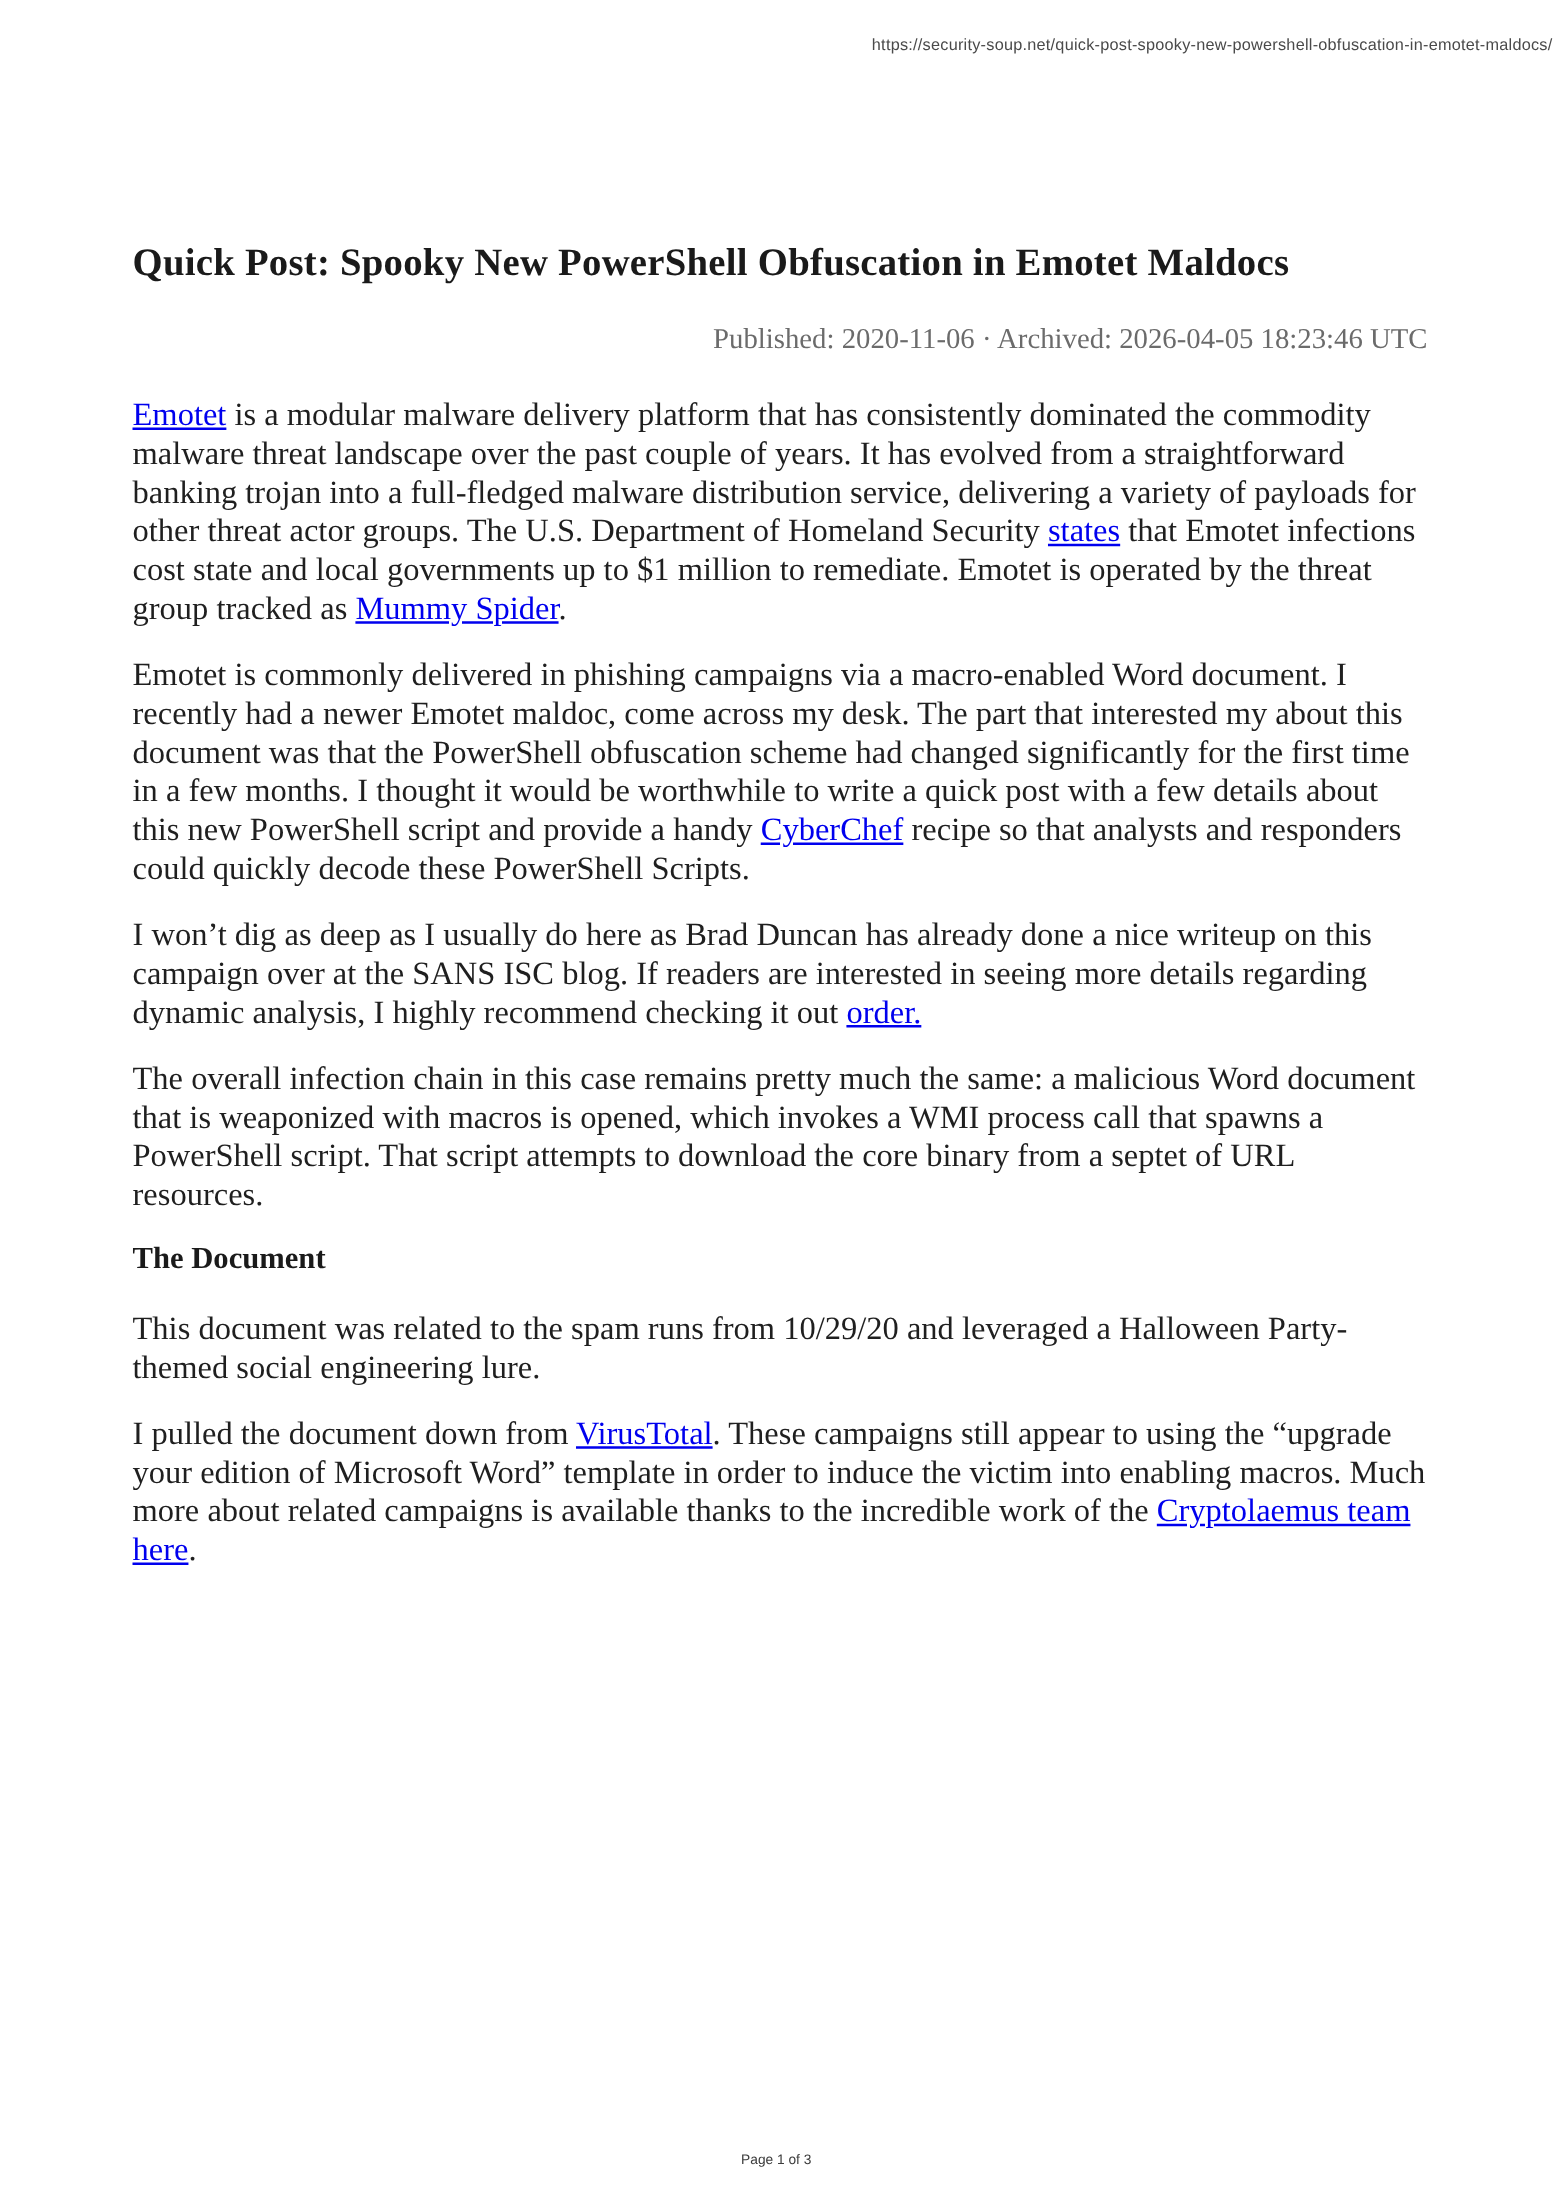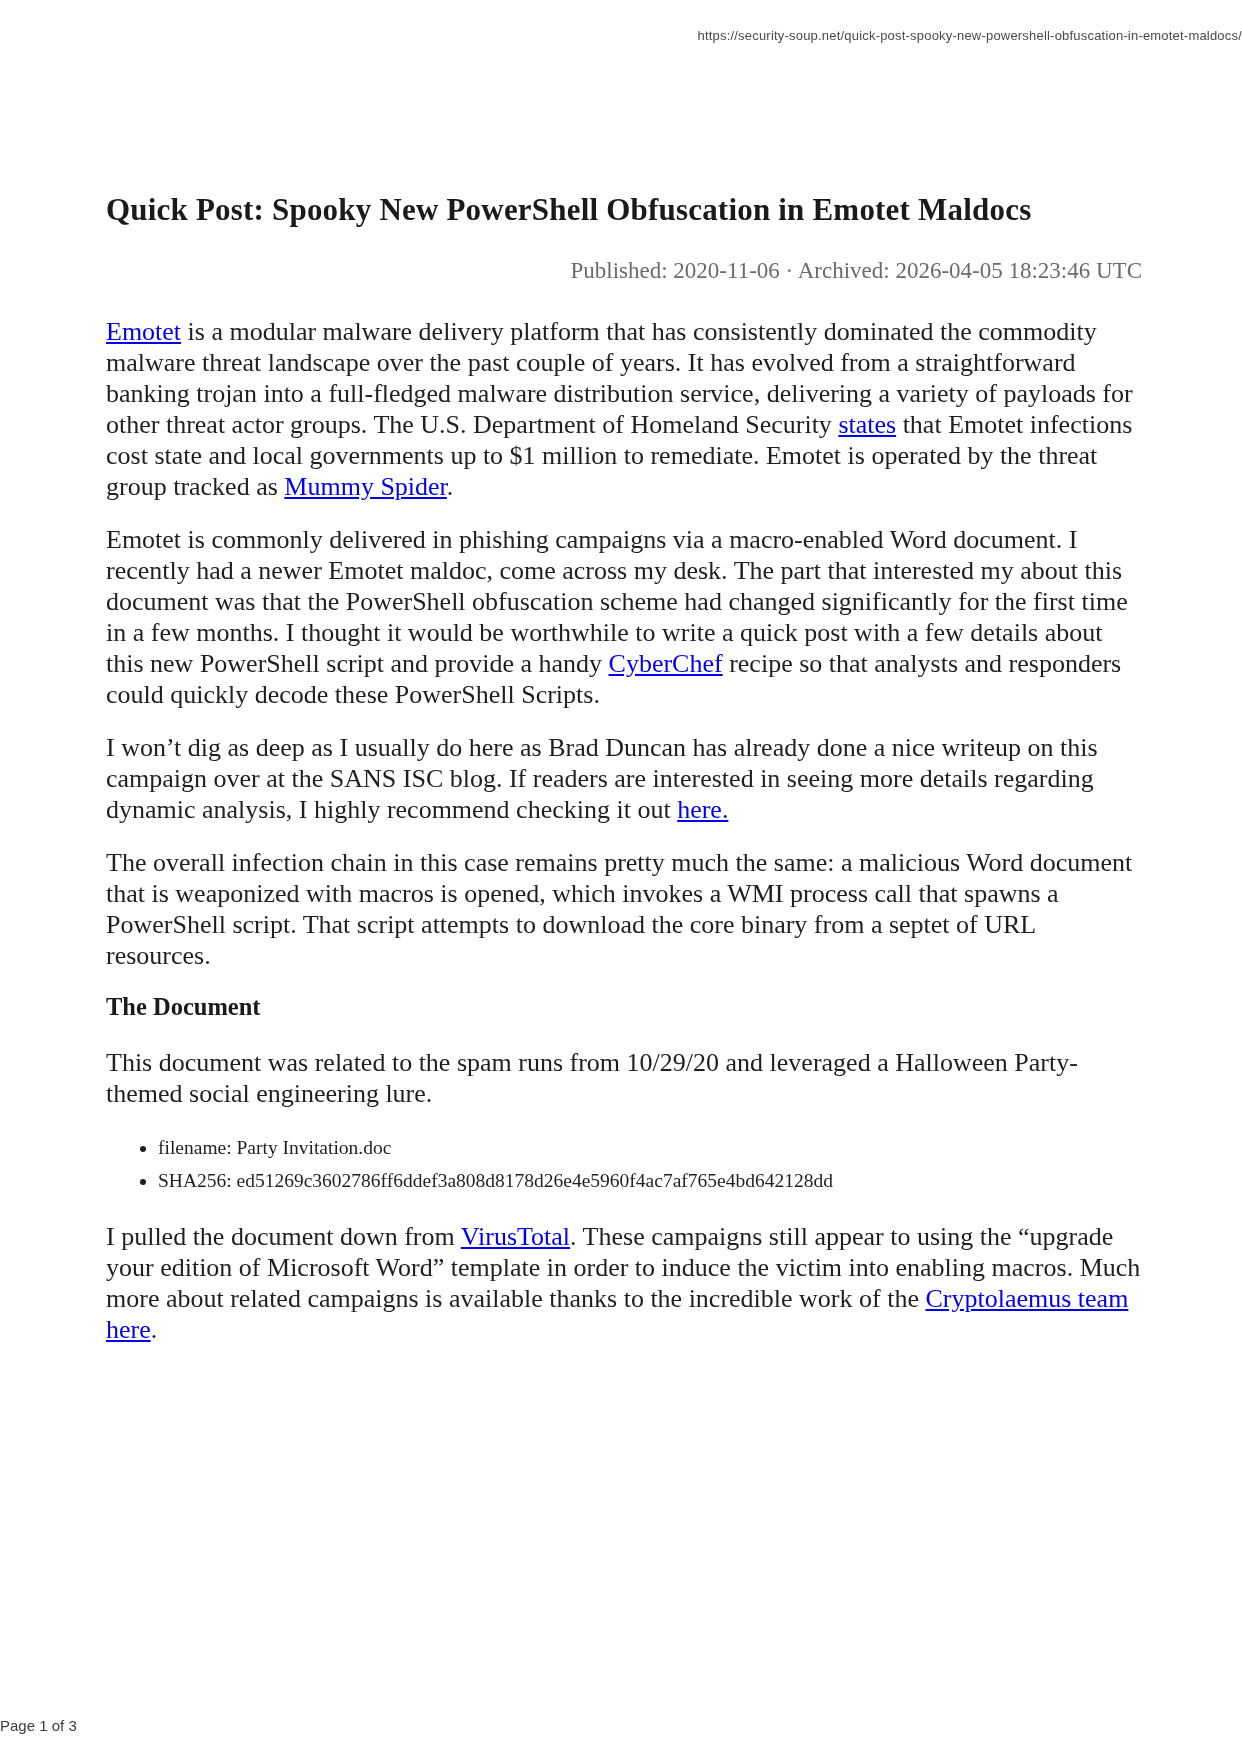--- a/index.html
+++ b/index.html
@@ -68,41 +68,38 @@
   article a {
     color: #0000ee;
     text-decoration: underline;
     cursor: pointer;
   }
   .print-footer {
     position: absolute;
     bottom: 22px;
     left: 0;
     width: 100%;
+    text-align: center;
     font-family: "Liberation Sans", "DejaVu Sans", sans-serif;
-    font-size: 15px;
+    font-size: 11px;
     color: #3c3c3c;
   }
 </style>
 </head>
 <body>
 
 <div class="print-header">https://security-soup.net/quick-post-spooky-new-powershell-obfuscation-in-emotet-maldocs/</div>
 
 <div class="content">
   <h1 class="post-title">Quick Post: Spooky New PowerShell Obfuscation in Emotet Maldocs</h1>
   <div class="post-meta">Published: 2020-11-06 · Archived: 2026-04-05 18:23:46 UTC</div>
   <article id="article-body">
       <p><a>Emotet</a><span> is a modular malware delivery platform that has consistently dominated the commodity malware threat landscape over the past couple of years. It has evolved from a straightforward banking trojan into a full-fledged malware distribution service, delivering a variety of payloads for other threat actor groups. The U.S. Department of Homeland Security </span><a>states</a><span> that Emotet infections cost state and local governments up to $1 million to remediate. Emotet is operated by the threat group tracked as </span><a>Mummy Spider</a><span>.</span></p>
       <p><span>Emotet is commonly delivered in phishing campaigns via a macro-enabled Word document. I recently had a newer Emotet maldoc, come across my desk. The part that interested my about this document was that the PowerShell obfuscation scheme had changed significantly for the first time in a few months. I thought it would be worthwhile to write a quick post with a few details about this new PowerShell script and provide a handy </span><a>CyberChef</a><span> recipe so that analysts and responders could quickly decode these PowerShell Scripts.</span></p>
-      <p><span>I won’t dig as deep as I usually do here as Brad Duncan has already done a nice writeup on this campaign over at the SANS ISC blog. If readers are interested in seeing more details regarding dynamic analysis, I highly recommend checking it out </span><a>here.</a></p>
+      <p><span>I won’t dig as deep as I usually do here as Brad Duncan has already done a nice writeup on this campaign over at the SANS ISC blog. If readers are interested in seeing more details regarding dynamic analysis, I highly recommend checking it out </span><a>order.</a></p>
       <p><span>The overall infection chain in this case remains pretty much the same: a malicious Word document that is weaponized with macros is opened, which invokes a WMI process call that spawns a PowerShell script. That script attempts to download the core binary from a septet of URL resources.</span></p>
       <h2>The Document</h2>
       <p><span>This document was related to the spam runs from 10/29/20 and leveraged a Halloween Party-themed social engineering lure.</span></p>
-      <ul>
-        <li>filename: Party Invitation.doc</li>
-        <li>SHA256: ed51269c3602786ff6ddef3a808d8178d26e4e5960f4ac7af765e4bd642128dd</li>
-      </ul>
       <p><span>I pulled the document down from </span><a>VirusTotal</a><span>. These campaigns still appear to using the “upgrade your edition of Microsoft Word” template in order to induce the victim into enabling macros. Much more about related campaigns is available thanks to the incredible work of the </span><a>Cryptolaemus team here</a><span>.</span></p>
     </article>
 </div>
 
 <div class="print-footer">Page 1 of 3</div>
 
 </body></html>

